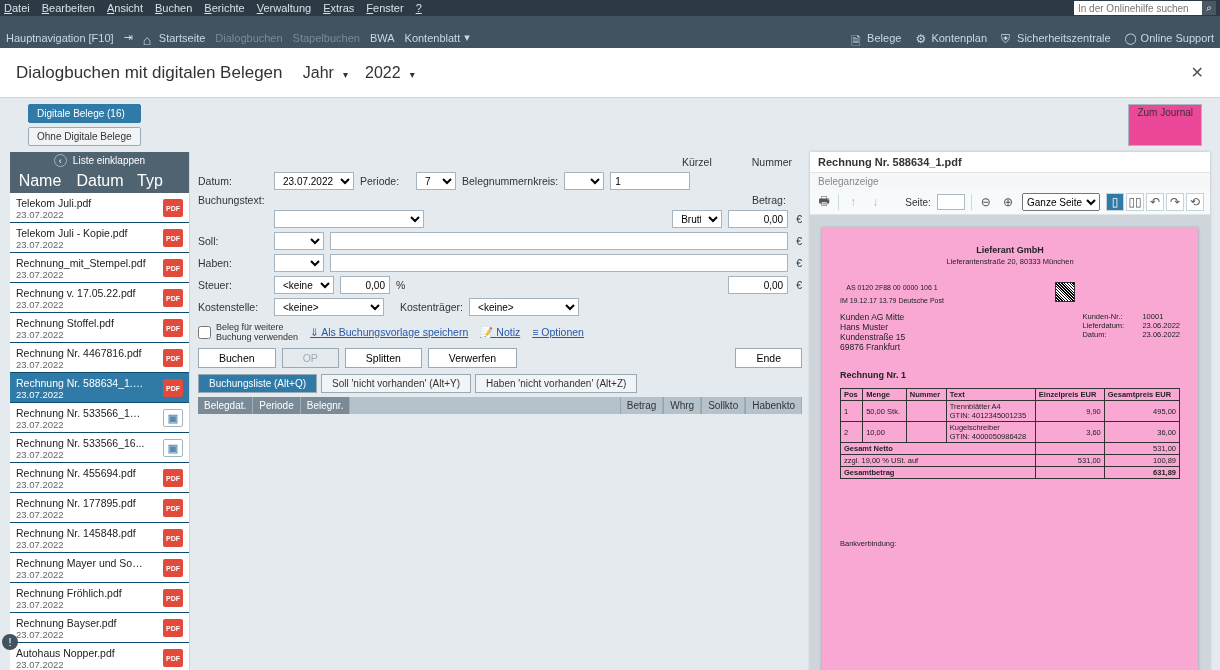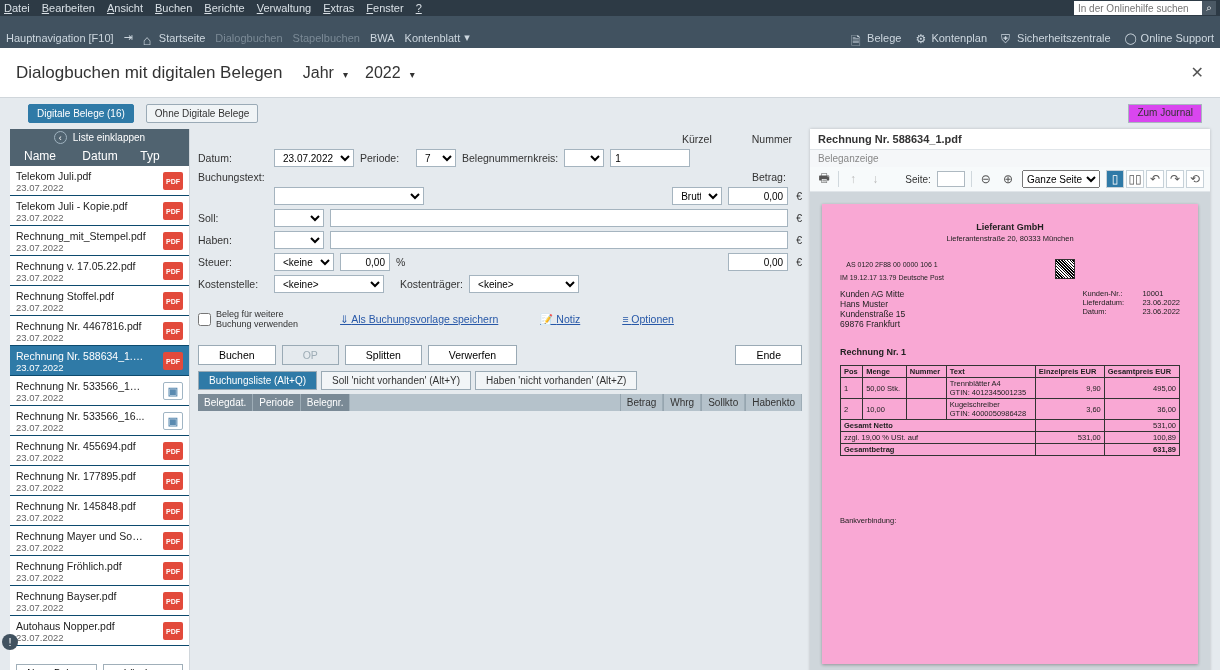--- a/index.html
+++ b/index.html
@@ -28,31 +28,31 @@
 .icon-help::before { content: "◯"; font-size: 11px; }
 
 
 .titlebar { height: 50px; background: #fff; display: flex; align-items: center; padding: 0 16px; border-bottom: 1px solid #d0d6db; justify-content: space-between;}
 .titlebar .year-lbl { font-size: 16px; color: #333; margin-left: 8px;}
 .titlebar .dd { font-size: 10px; margin: 0 6px; color:#333;}
 .close-x { font-size: 16px; color: #555; cursor: pointer;}
 
 
 .tabrow { padding: 6px 10px 0 28px; display: flex; gap: 4px; justify-content: space-between;}
-.tabrow-left { display:flex; gap:12px;}
+.tabrow-left { display:flex; gap:4px;flex-direction:column;}
 .tab { padding: 3px 8px; font-size: 10px; border: 1px solid #9aaab6; border-radius: 2px; background: #f0f4f6; cursor: pointer;}
 .tab.active { background: #2f7aa7; color: #fff; border-color: #2f7aa7;}
-.journal-btn { padding: 2px 8px; border: 1px solid #a9b6bf; background:#d946ef; font-size:10px; margin-right:8px;}
+.journal-btn { padding: 2px 8px; border: 1px solid #a9b6bf; background:#ec4899; font-size:10px; margin-right:8px;}
 
 
 .main { display: flex; height: calc(100% - 98px); }
 .leftpanel { width: 180px; background: #fff; display: flex; flex-direction: column; border-right: 1px solid #d0d6db; margin:6px 0 6px 10px;}
 .lp-collapse { background:#506370; color:#fff; font-size:10px; text-align:center; padding:2px 0; display:flex; align-items:center; justify-content:center; gap:6px;}
 .lp-collapse .circ{ width:13px; height:13px; border-radius:50%; border:1px solid #a0b3c0; display:inline-flex; align-items:center; justify-content:center; font-size:9px;}
-.lp-header { background:#506370; display:flex; color:#fff; font-size:12px; }
+.lp-header { background:#506370; display:flex; color:#fff; font-size:16px; }
 .lp-header div { padding:3px 4px; text-align:center;}
 .lph-name{width:60px;} .lph-date{width:60px;} .lph-typ{width:40px;}
 .doclist { flex:1; overflow-y:auto; background:#fff;}
 .docrow { padding: 4px 6px 2px 6px; border-bottom:1px solid #0c4a6e; position:relative; cursor:pointer;}
 .docrow .dname{ font-size:10.5px; color:#222; white-space:nowrap; overflow:hidden; text-overflow:ellipsis; width:130px;}
 .docrow .ddate{ font-size:9.5px; color:#666;}
 .docrow .badge{ position:absolute; right:6px; top:6px; width:20px; height:18px; background:#e24a3b; border-radius:2px; color:#fff; font-size:7px; display:flex; align-items:center; justify-content:center; font-weight:bold;}
 .docrow .badge.img{ background:#fff; border:1px solid #a0b5c4;}
 .docrow .badge.img::before{content:"▣"; color:#5a8ab0; font-size:11px;}
 .docrow.selected { background:#2f7aa7; }
@@ -64,21 +64,21 @@
 .centerpanel { flex:1; padding: 6px 8px 6px 8px; display:flex; flex-direction:column; }
 .formgrid { background:#e5eaee; padding:4px 0;}
 .frow { display:flex; align-items:center; gap:6px; margin-bottom:4px; font-size:10.5px; color:#333;}
 .frow label{ width:70px; text-align:left;}
 .frow label.sm{width:50px;}
 .frow input[type=text], .frow select { height:18px; border:1px solid #a5b4bf; background:#fff; font-size:10px; padding:0 4px;}
 .w60{width:60px;} .w40{width:40px;} .w80{width:80px;} .w110{width:110px;} .w50{width:50px;} .w150{width:150px;}
 .frow .eur{margin-left:2px;}
 .frow .ralign{text-align:right;}
 .linkish{color:#2758a8; text-decoration:underline; cursor:pointer; font-size:10.5px;}
-.linkrow{display:flex; gap:42px; align-items:center; margin:16px 0;}
+.linkrow{display:flex; gap:12px; align-items:center; margin:6px 0;}
 .linkrow input[type=checkbox]{margin-right:2px;}
 .actionbtns{display:flex; gap:6px; margin:6px 0;}
 .actionbtns button{padding:3px 20px; font-size:10.5px; border:1px solid #9aaab5; background:#fff; cursor:pointer;}
 .actionbtns button.op{background:#e5eaee; color:#9eadb6;}
 .tabs2{display:flex; gap:4px; margin-top:2px;}
 .tabs2 .t2{padding:3px 10px; font-size:10px; border:1px solid #9aaab5; background:#f2f5f7;}
 .tabs2 .t2.active{background:#2f7aa7; color:#fff;}
 .gridheader{display:flex; background:#7a8a96; margin-top:0;}
 .gridheader .gh{padding:3px 6px; font-size:10px; color:#fff; border-right:1px solid #9eadb7;}
 .gridheader .spacer{flex:1; background:#b5c2cb;}

